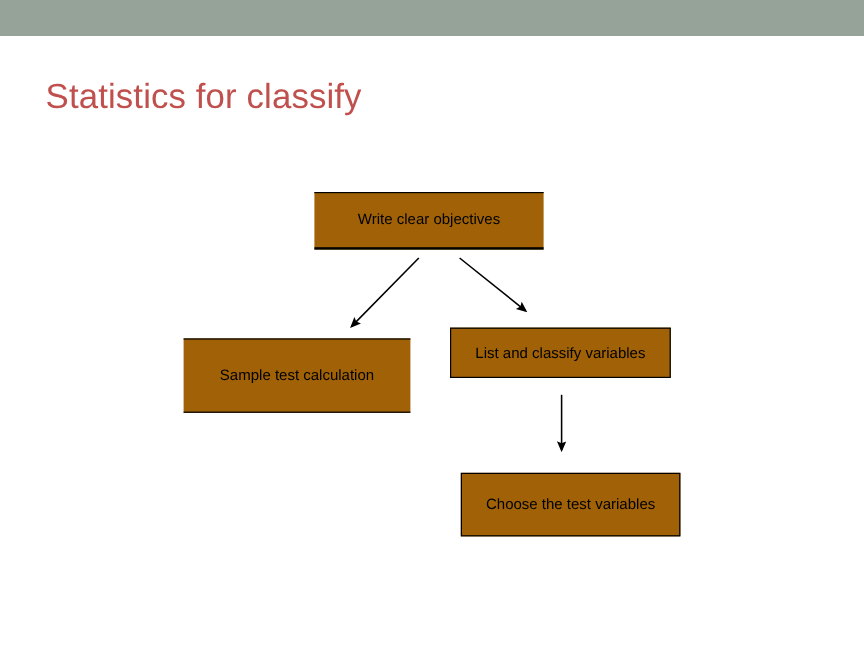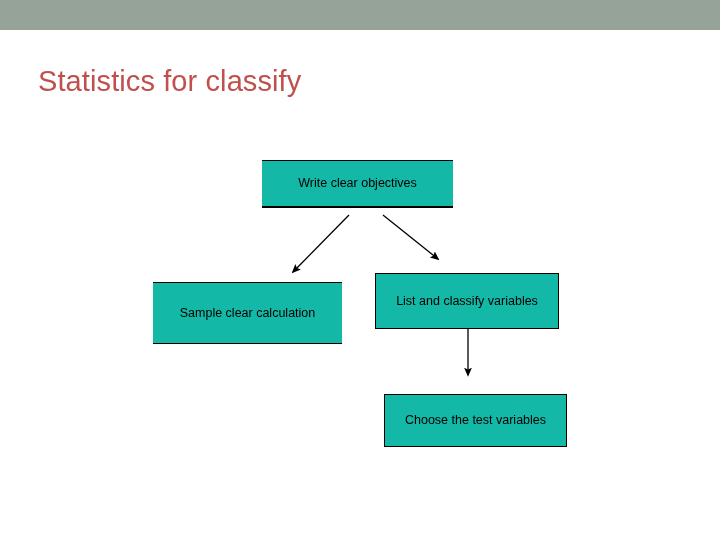--- a/index.html
+++ b/index.html
@@ -48,21 +48,21 @@
     width: 720px;
     height: 540px;
   }
   
   .node {
     position: absolute;
     box-sizing: border-box;
     display: flex;
     align-items: center;
     justify-content: center;
-    background: #14b8a6;
+    background: #a16207;
   }
   .node-label {
     font-family: "Liberation Sans", sans-serif;
     font-size: 12.5px;
     line-height: 15px;
     color: #000000;
     white-space: nowrap;
     text-align: center;
   }
   
@@ -92,21 +92,21 @@
   #node-sample-size {
     left: 153px;
     top: 282px;
     width: 189px;
     height: 62px;
   }
   #node-variables {
     left: 375px;
     top: 273px;
     width: 184px;
-    height: 56px;
+    height: 42px;
   }
   #node-test {
     left: 384px;
     top: 394px;
     width: 183px;
     height: 53px;
   }
   
   #arrows-layer {
     position: absolute;
@@ -140,21 +140,21 @@
       <line x1="383" y1="215" x2="438" y2="259" stroke="#000000" stroke-width="1.3" marker-end="url(#arrowhead)"></line>
 
       <line x1="468" y1="329" x2="468" y2="375" stroke="#000000" stroke-width="1.3" marker-end="url(#arrowhead)"></line>
     </svg>
 
     <div class="node open-rules" id="node-objectives">
       <span class="node-label">Write clear objectives</span>
     </div>
 
     <div class="node open-rules-thin" id="node-sample-size">
-      <span class="node-label">Sample clear calculation</span>
+      <span class="node-label">Sample test calculation</span>
     </div>
 
     <div class="node boxed" id="node-variables">
       <span class="node-label">List and classify variables</span>
     </div>
 
     <div class="node boxed" id="node-test">
       <span class="node-label">Choose the test variables</span>
     </div>
 

